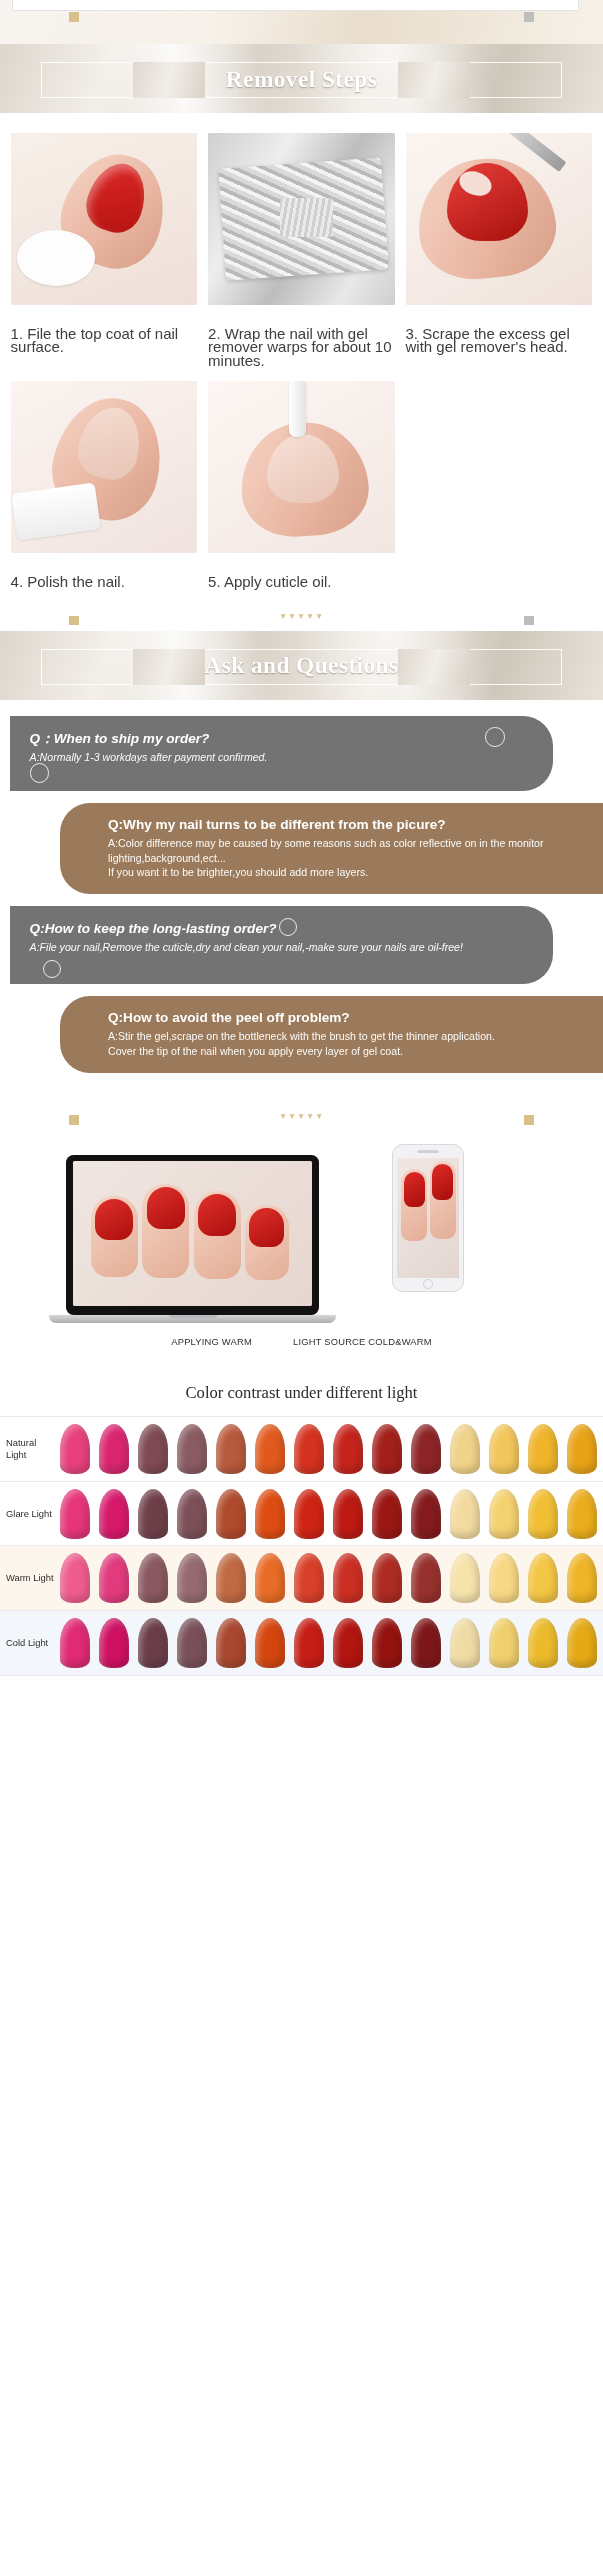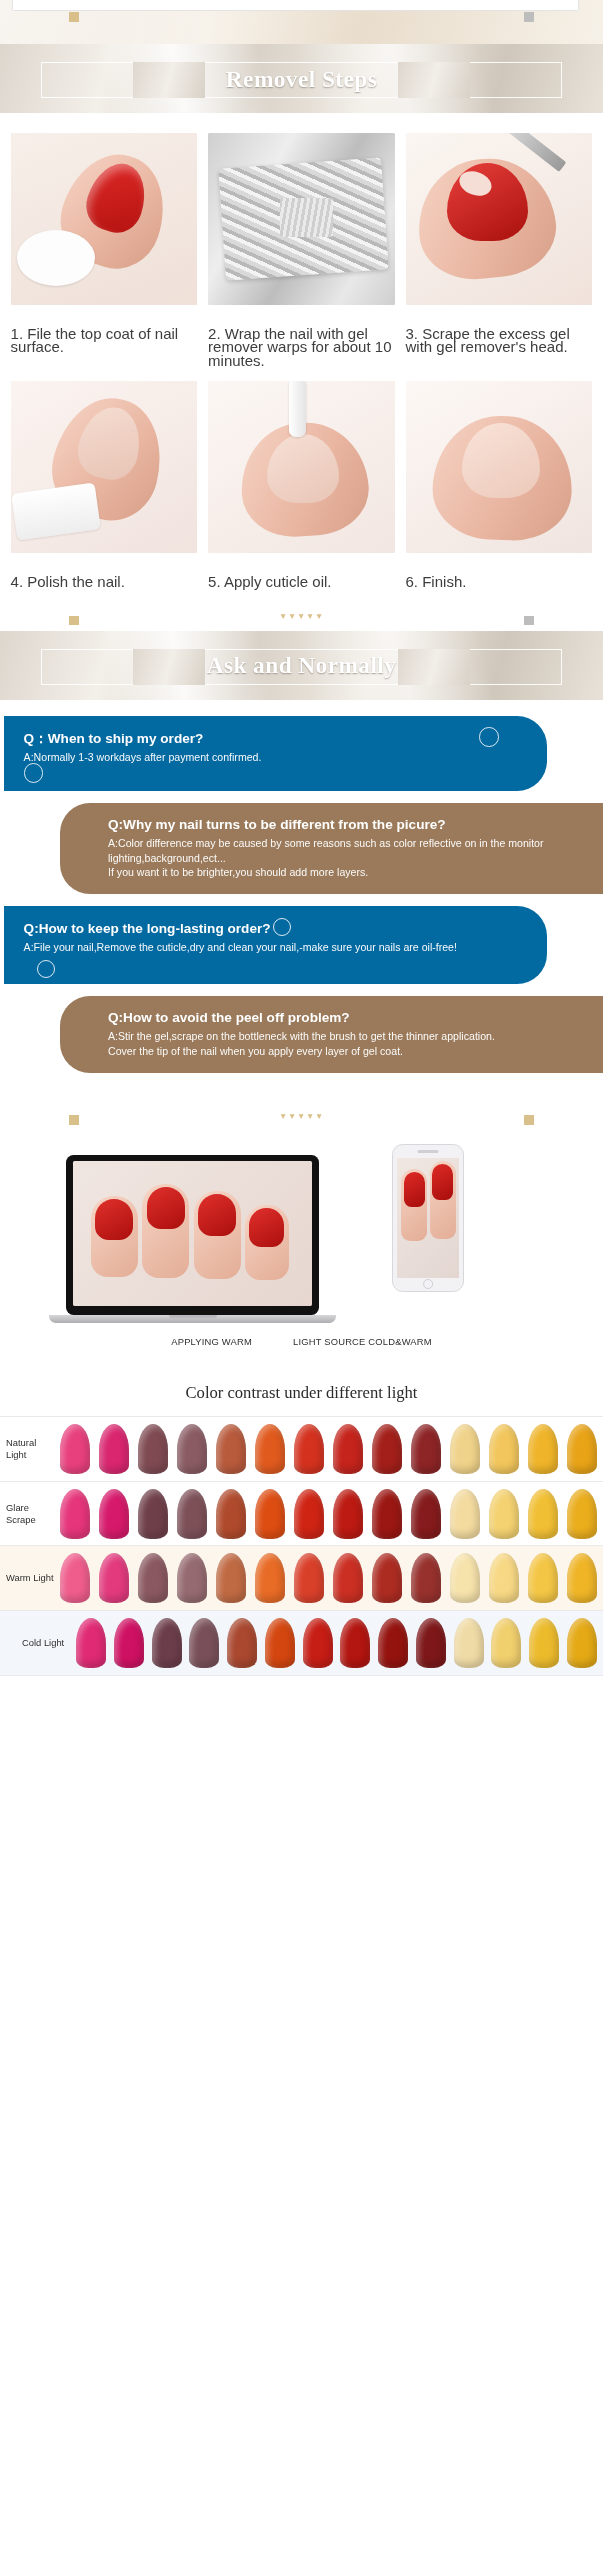--- a/index.html
+++ b/index.html
@@ -139,24 +139,25 @@
     line-height: 18px;
     margin: 0 0 2.3px 0;
   }
   .bubble .a {
     font-size: 10.6px;
     line-height: 14.3px;
     margin: 0;
     opacity: .97;
   }
   .bubble.tan {
-    background: #0369a1;
+    background: #737373;
     border-radius: 0 30px 30px 0;
     width: 543px;
-    margin-left: 4px;
+    margin-left: 10px;
+    font-style: italic;
   }
   .bubble.brown {
     background: #9a7a5a;
     border-radius: 30px 0 0 30px;
     width: 543px;
     margin-left: 60px;
     padding-left: 48px;
   }
   .ring {
     position: absolute;
@@ -227,21 +228,21 @@
     margin: 3px 0 13.6px 0;
   }
 
   
   .swatch-table { width: 603px; }
   .swatch-row {
     display: flex;
     align-items: stretch;
     border-top: 0.8px solid #e9e9e9;
   }
-  .swatch-row:last-child { border-bottom: 0.8px solid #e9e9e9; padding-left: 16px; }
+  .swatch-row:last-child { border-bottom: 0.8px solid #e9e9e9; }
   .swatch-label {
     width: 54px;
     flex: 0 0 54px;
     font-size: 9.4px;
     line-height: 12px;
     color: #2e2e2e;
     display: flex;
     align-items: center;
     padding-left: 6px;
   }
@@ -335,41 +336,32 @@
       <div class="step-img">
         <div class="ph" style="background:linear-gradient(150deg,#fcf7f4,#f2e6e1);">
           <div class="finger" style="left:33px;top:42px;width:127px;height:113px;transform:rotate(-4deg);"></div>
           <div class="nail" style="left:59px;top:53px;width:72px;height:69px;background:linear-gradient(150deg,#f7e0d6,#e8c5b6);"></div>
           <div style="position:absolute;left:81px;top:0px;width:16.6px;height:56px;background:linear-gradient(90deg,#ffffff,#e4e4e4);border-radius:3px 3px 6.8px 6.8px;box-shadow:0 0.8px 2.3px rgba(0,0,0,.15);"></div>
         </div>
       </div>
       <div class="step-cap">5. Apply cuticle oil.</div>
     </div>
 
-    <div class="step-cell">
-      <div class="step-img">
-        <div class="ph" style="background:linear-gradient(150deg,#fdf8f5,#f0e4df);">
-          <div class="finger" style="left:27px;top:35px;width:139px;height:124px;transform:rotate(2deg);"></div>
-          <div class="nail" style="left:56px;top:42px;width:78px;height:75px;background:linear-gradient(150deg,#f9e3d9,#ecc9ba);"></div>
-        </div>
-      </div>
-      <div class="step-cap">6. Finish.</div>
-    </div>
   </div>
 
   <div class="marker-row" style="height:19.6px;">
     <div class="sq tan" style="left:69px;top:4.5px;"></div>
     <div class="sq gray" style="right:69px;top:4.5px;"></div>
     <div class="chevs">▼▼▼▼▼</div>
   </div>
 
   <div class="banner">
     <div class="swoosh"></div>
     <div class="frame"></div>
-    <h2>Ask and Normally</h2>
+    <h2>Ask and Questions</h2>
   </div>
 
   <div class="faq">
 
     <div class="bubble tan" style="padding-bottom:26px;">
       <div class="ring" style="width:19.6px;height:19.6px;right:48px;top:10.6px;"></div>
       <div class="ring" style="width:19.6px;height:19.6px;left:19.6px;bottom:7.5px;"></div>
       <p class="q">Q：When to ship my order?</p>
       <p class="a">A:Normally 1-3 workdays after payment confirmed.</p>
     </div>
@@ -456,21 +448,21 @@
         <div class="swatch" style="background:#a31f1a"></div>
         <div class="swatch" style="background:#8d2426"></div>
         <div class="swatch" style="background:#f0d38a"></div>
         <div class="swatch" style="background:#f2c65c"></div>
         <div class="swatch" style="background:#efb429"></div>
         <div class="swatch" style="background:#e8a317"></div>
       </div>
     </div>
 
     <div class="swatch-row row-glare">
-      <div class="swatch-label">Glare Scrape</div>
+      <div class="swatch-label">Glare Light</div>
       <div class="swatch-strip">
         <div class="swatch" style="background:#e6357a"></div>
         <div class="swatch" style="background:#d6196b"></div>
         <div class="swatch" style="background:#6f3f49"></div>
         <div class="swatch" style="background:#7d5058"></div>
         <div class="swatch" style="background:#b04a2c"></div>
         <div class="swatch" style="background:#dd4d12"></div>
         <div class="swatch" style="background:#cf2414"></div>
         <div class="swatch" style="background:#bc1a12"></div>
         <div class="swatch" style="background:#9b1713"></div>

